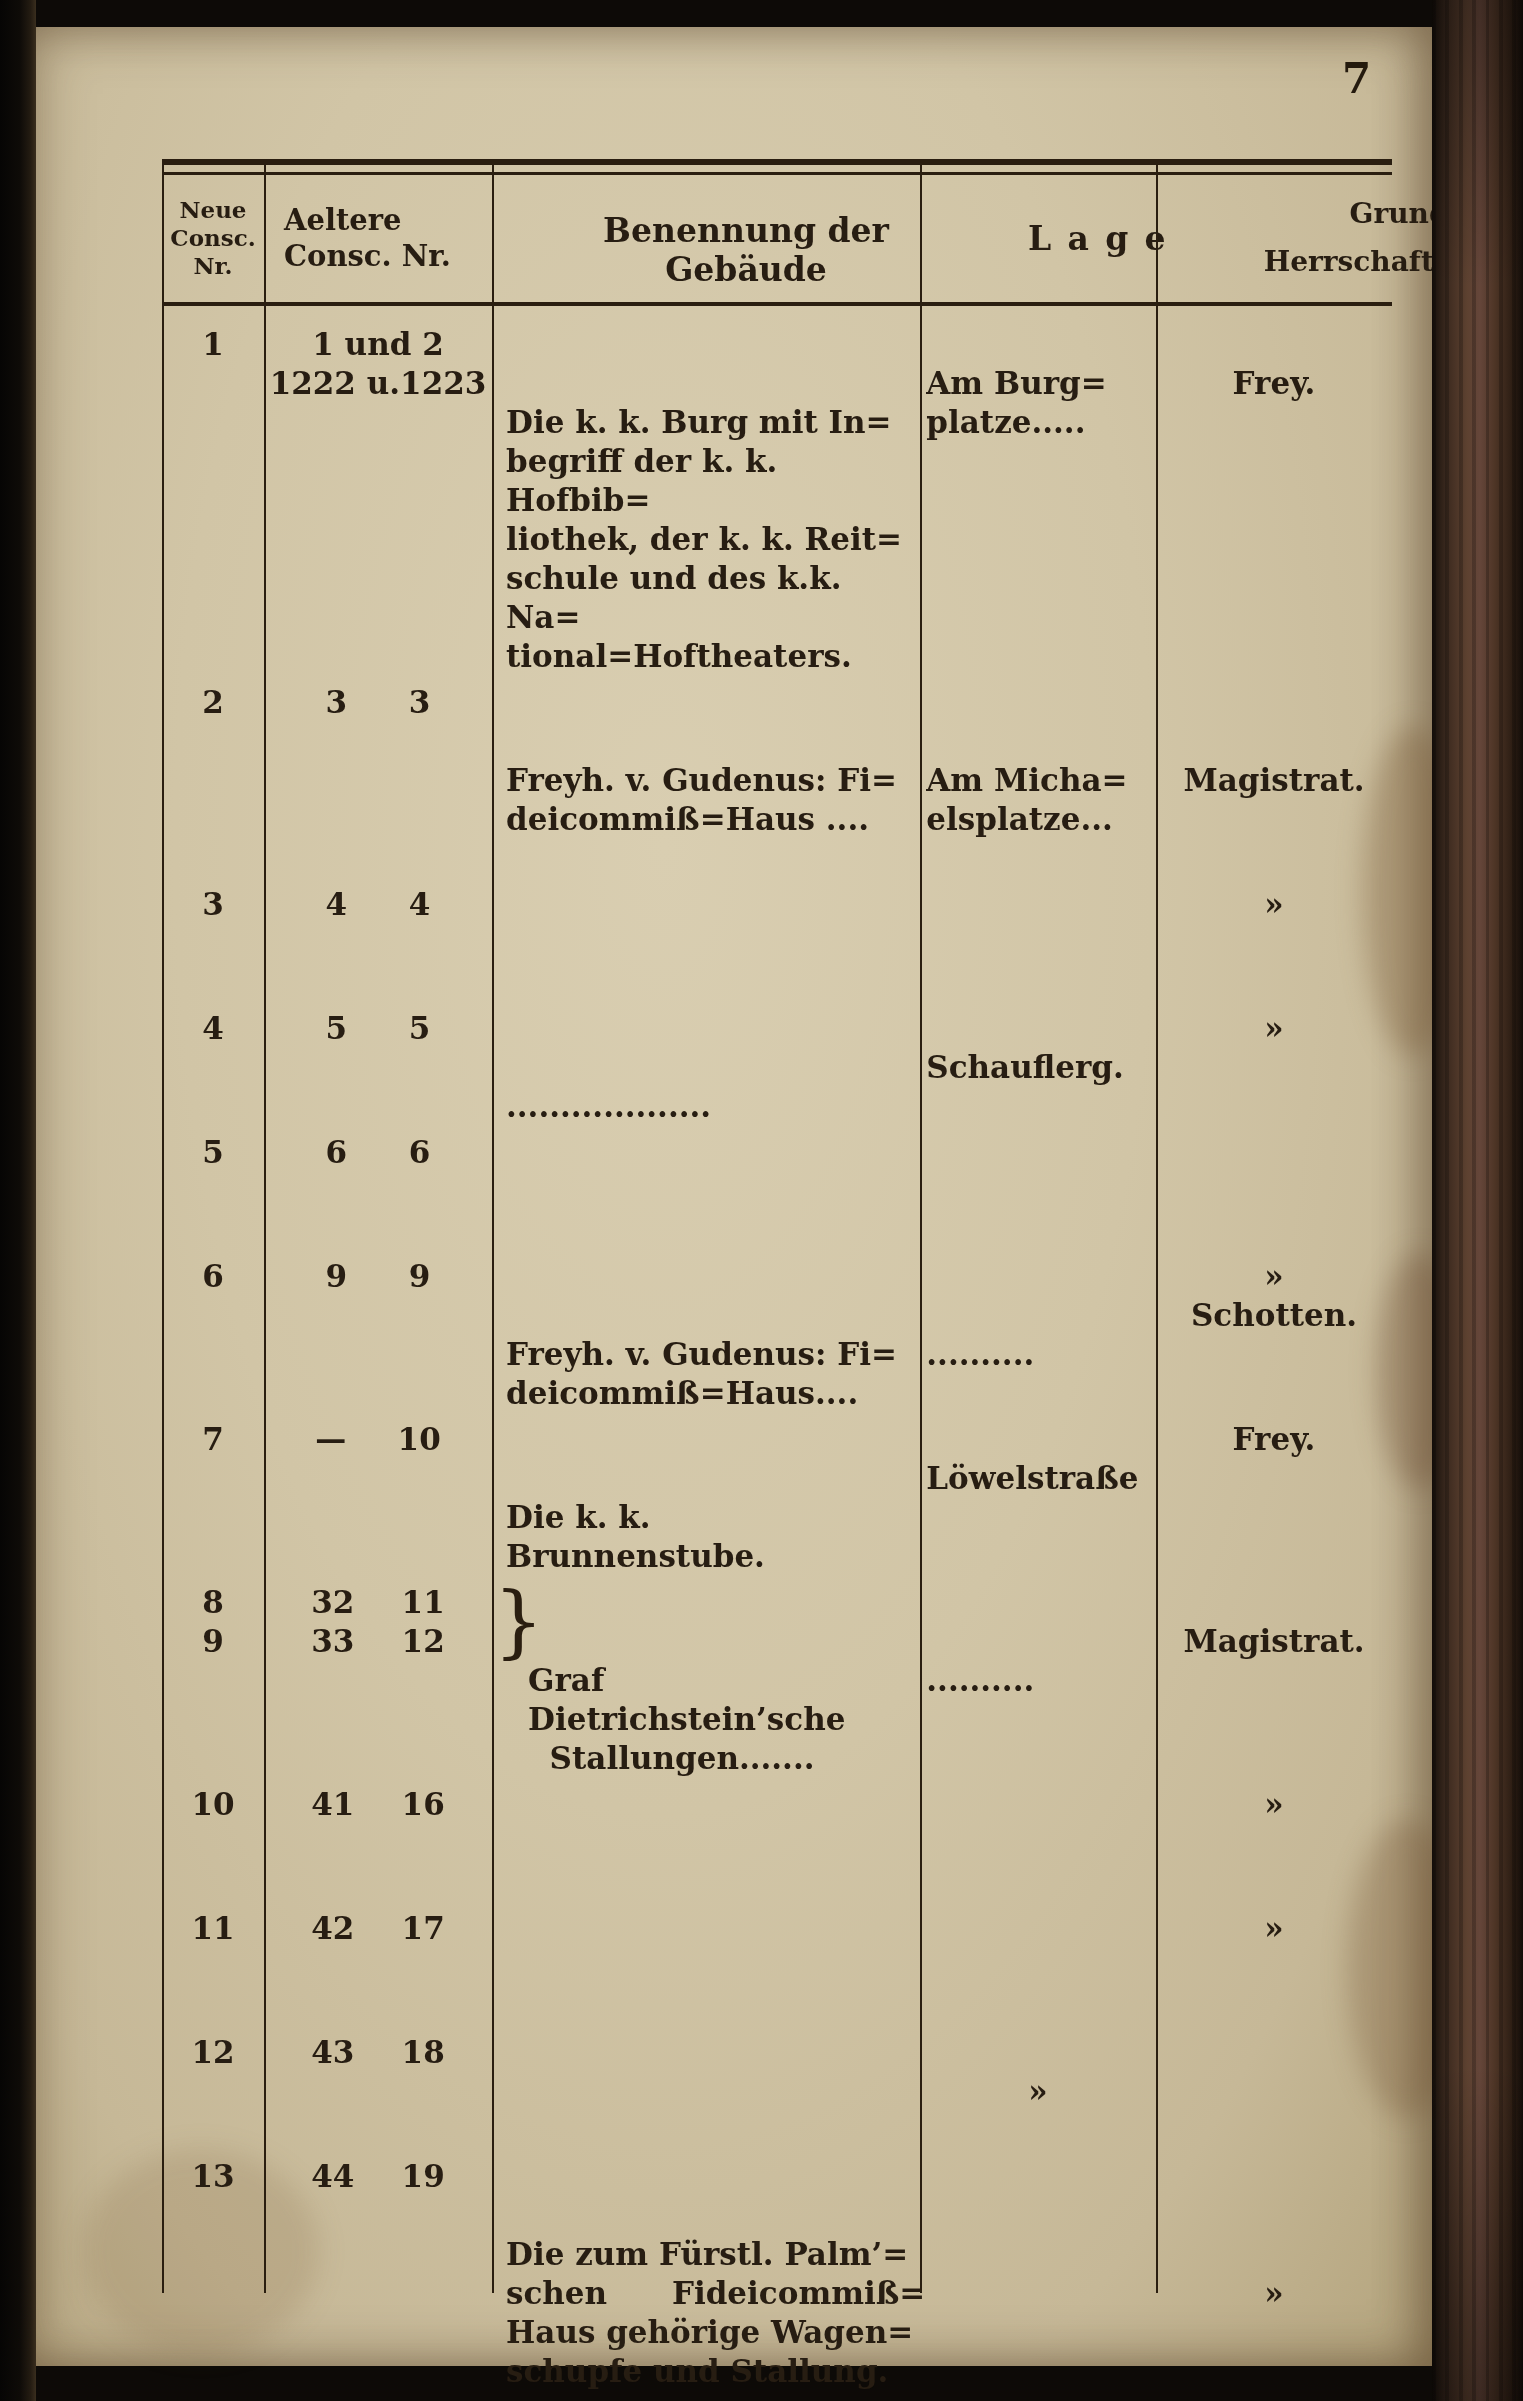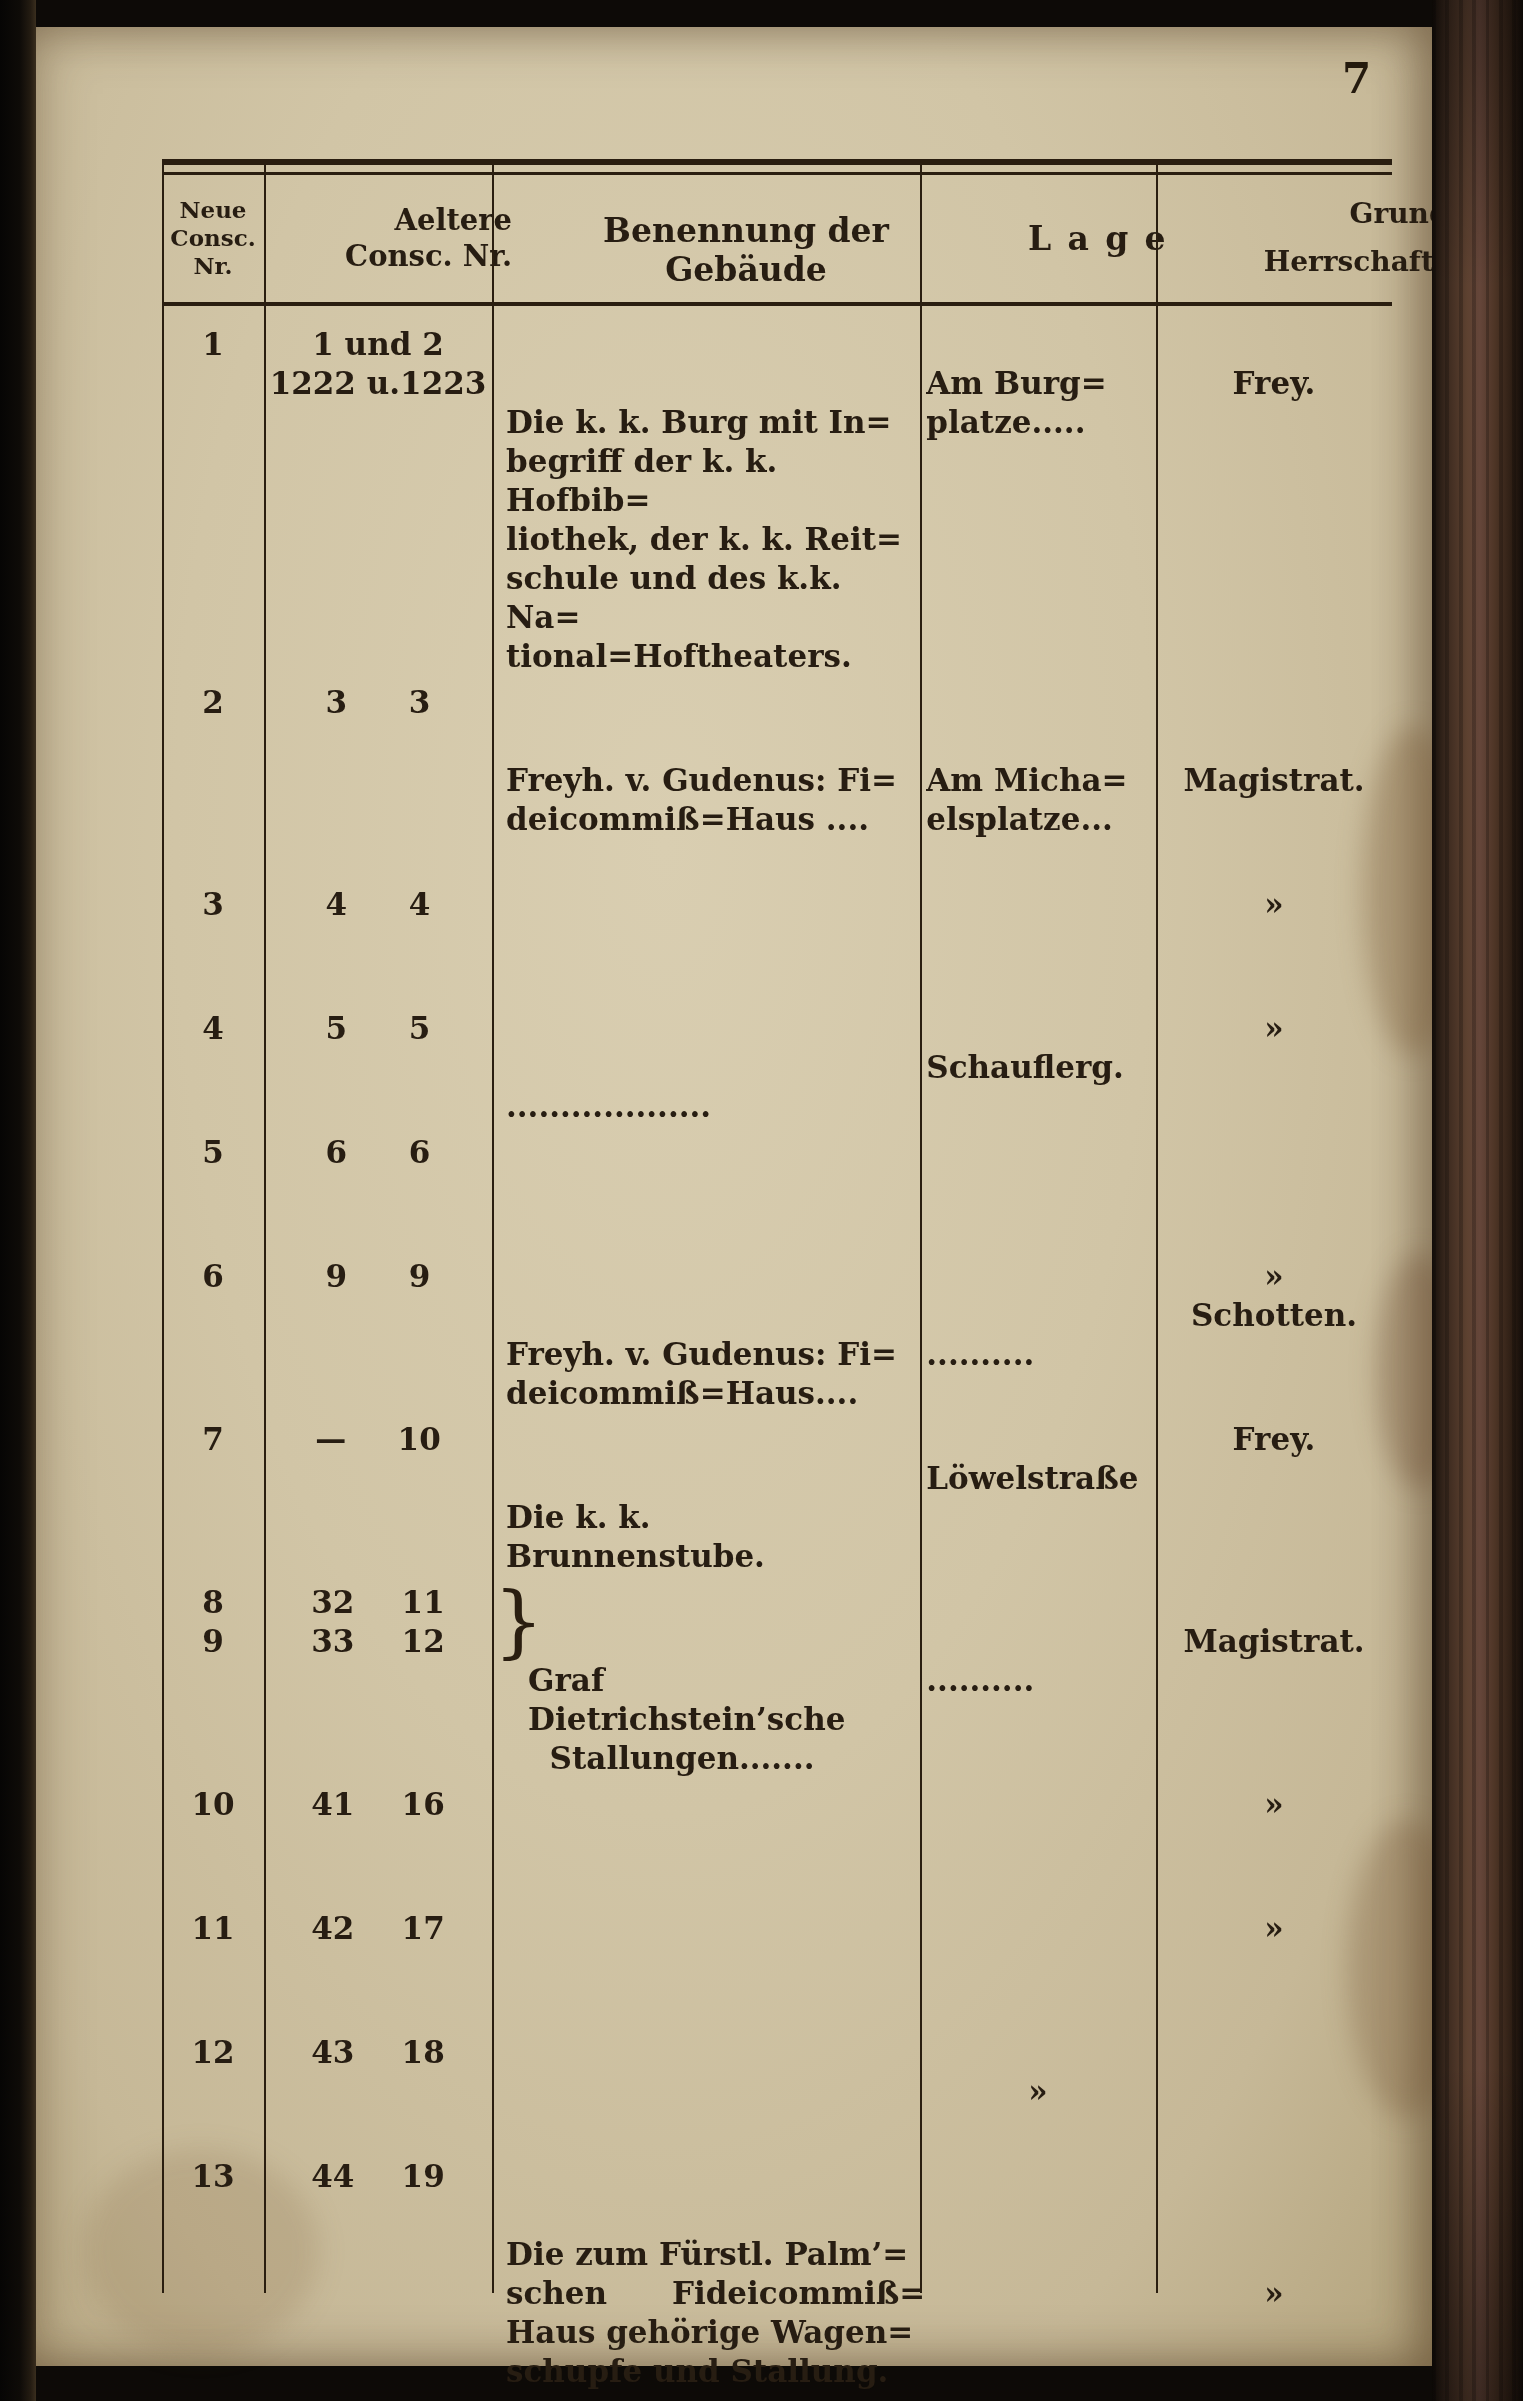--- a/index.html
+++ b/index.html
@@ -45,21 +45,21 @@
   .rule   { background:#2a1e10; }
   .rule-a { height:5.5px; margin-bottom:7px; }
   .rule-b { height:3.1px; }
   .hdr {
     display:grid; grid-template-columns:102px 228px 428px 236px 236px;
     align-items:center; min-height:127px; padding:4.7px 0;gap:20px;
   }
   .rule-c { height:4.7px; }
   .c { white-space:pre-line; font-size:31px; line-height:39px; }
   .h1 { font-size:23px; line-height:28px; text-align:center; }
-  .h2 { font-size:29px; line-height:36px; text-align:right; }
+  .h2 { font-size:29px; line-height:36px; text-align:left; }
   .h3 { font-size:33px; text-align:center;margin-top:24px; }
   .h4 { font-size:33px; text-align:center; letter-spacing:2.4px; }
   .h5 { font-size:28px; line-height:48px; text-align:right; }
   .tbody { padding-top:19px; }
   .trow {
     display:grid; grid-template-columns:102px 228px 428px 236px 236px;
     margin-bottom:7px;
   }
   .c1 { text-align:center; }
   .c2 { display:flex; justify-content:space-evenly; align-items:flex-start; text-align:center; }

